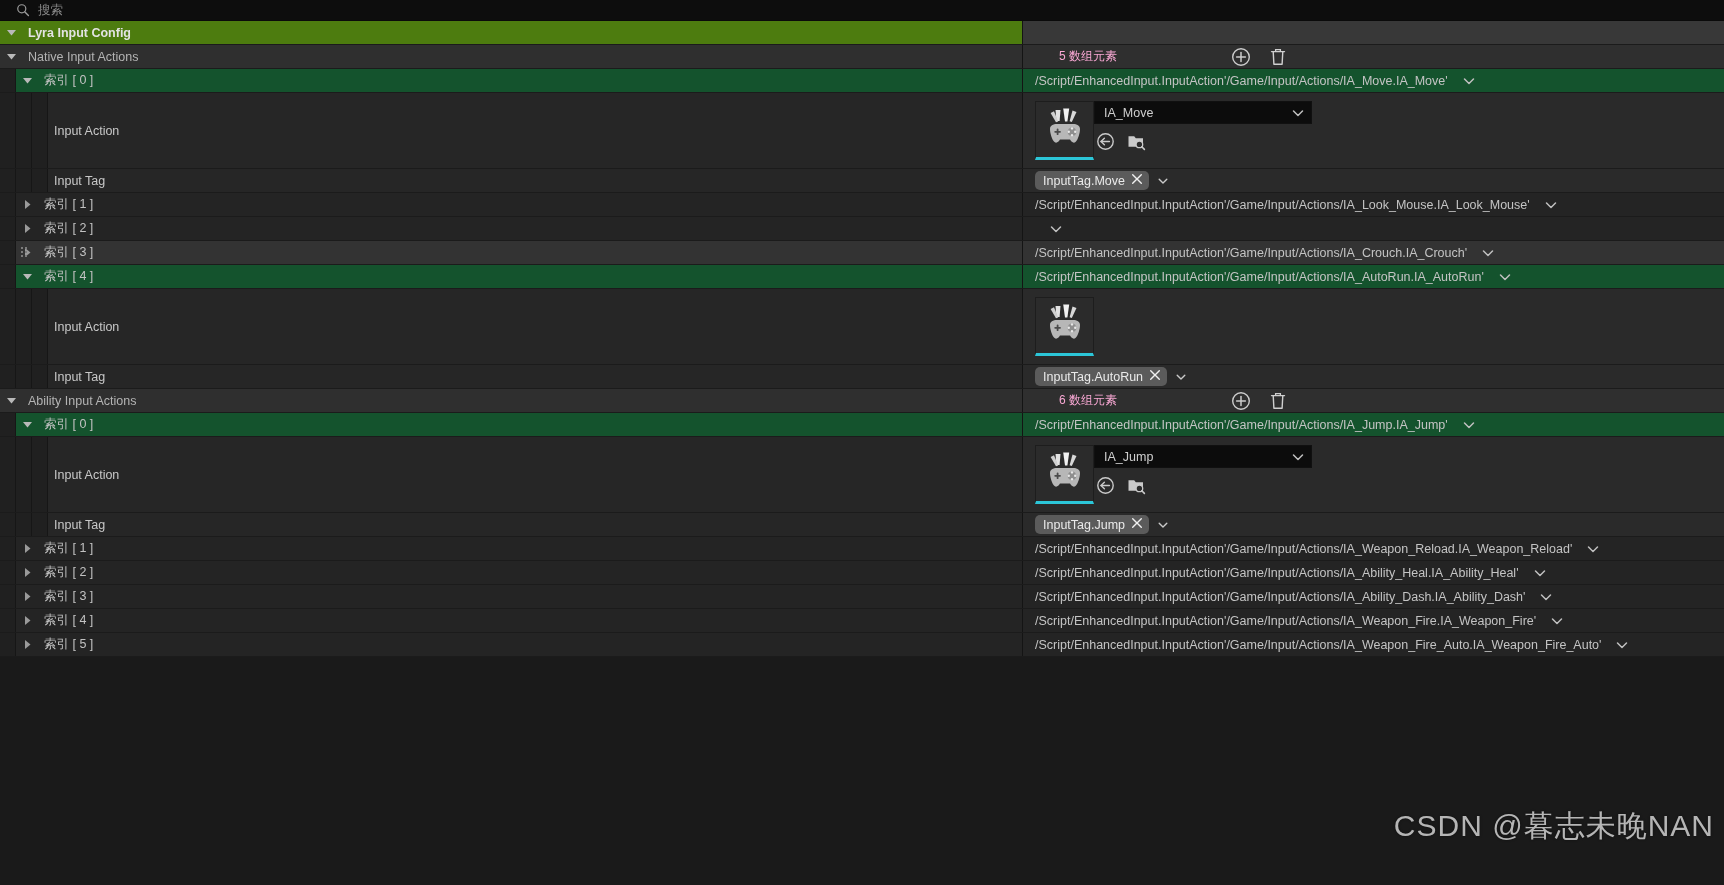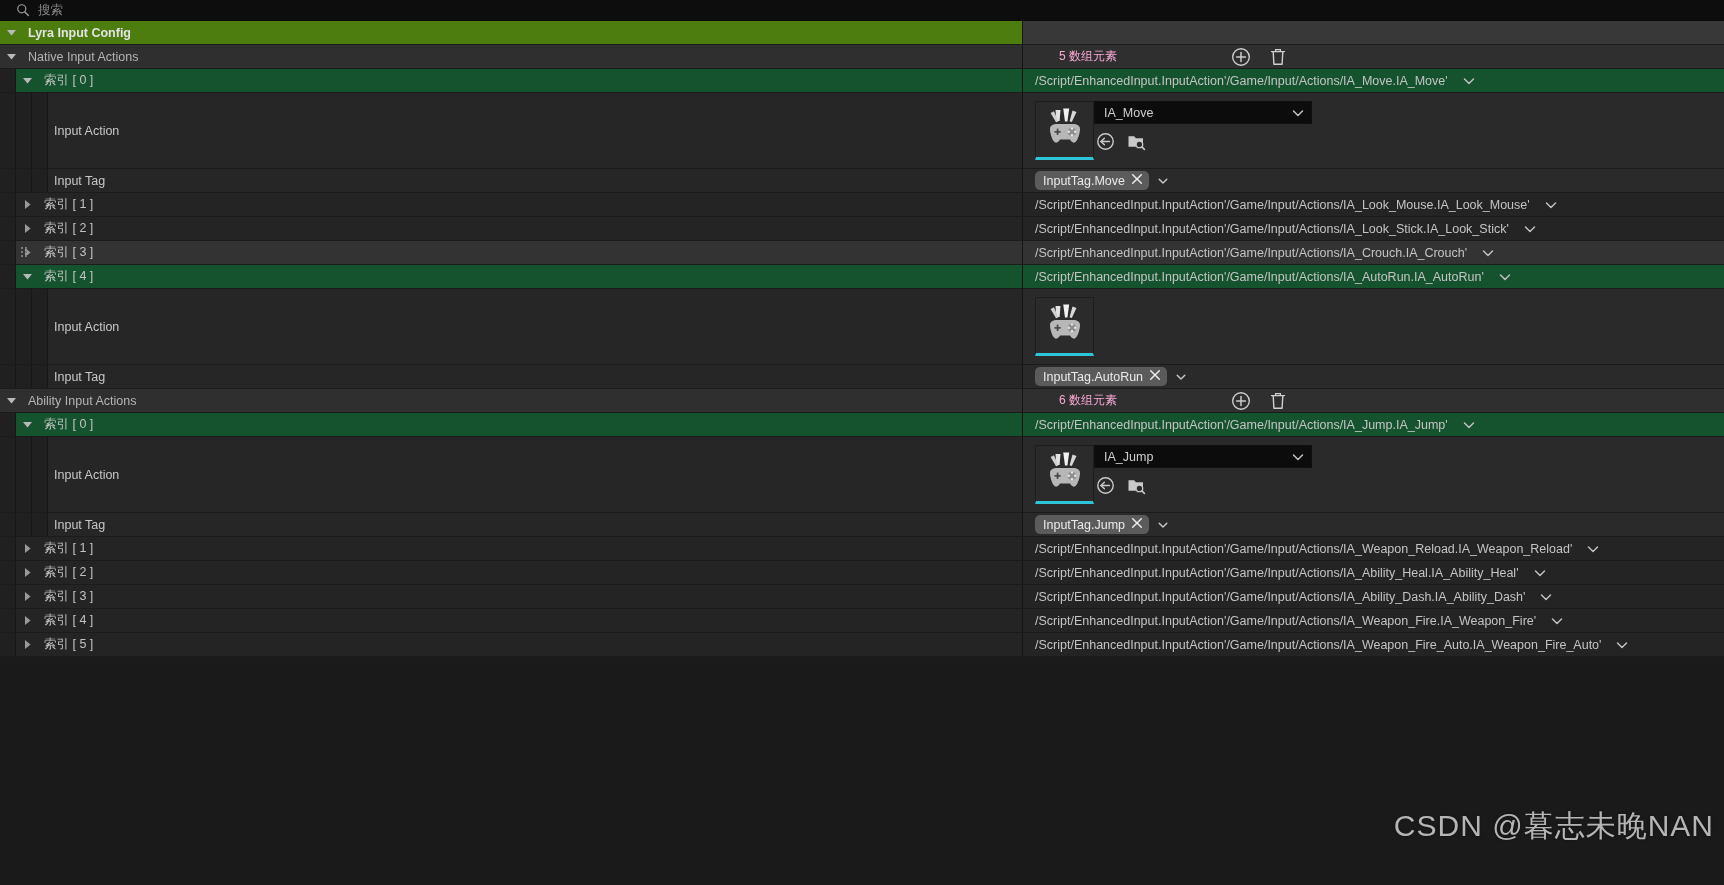--- a/index.html
+++ b/index.html
@@ -330,21 +330,20 @@
           <div class="guide"></div>
         </div>
         <div class="twisty">
           <svg width="11" height="11" viewBox="0 0 11 11">
             <path d="M3 1 L3 10 L8.5 5.5 Z" fill="#9a9a9a"></path>
           </svg>
         </div>
         <div class="label">索引 [ 2 ]</div>
       </div>
       <div class="right">
-        <div class="assetpath">/Script/EnhancedInput.InputAction'/Game/Input/Actions/IA_Look_Stick.IA_Look_Stick'</div>
         <div class="chev">
           <svg width="14" height="14" viewBox="0 0 14 14">
             <path d="M2.5 5 L7 9.5 L11.5 5" fill="none" stroke="#c0c0c0" stroke-width="1.5" stroke-linecap="round" stroke-linejoin="round"></path>
           </svg>
         </div>
       </div>
     </div>
     <div class="row r-hover">
       <div class="left">
         <div class="guides">

